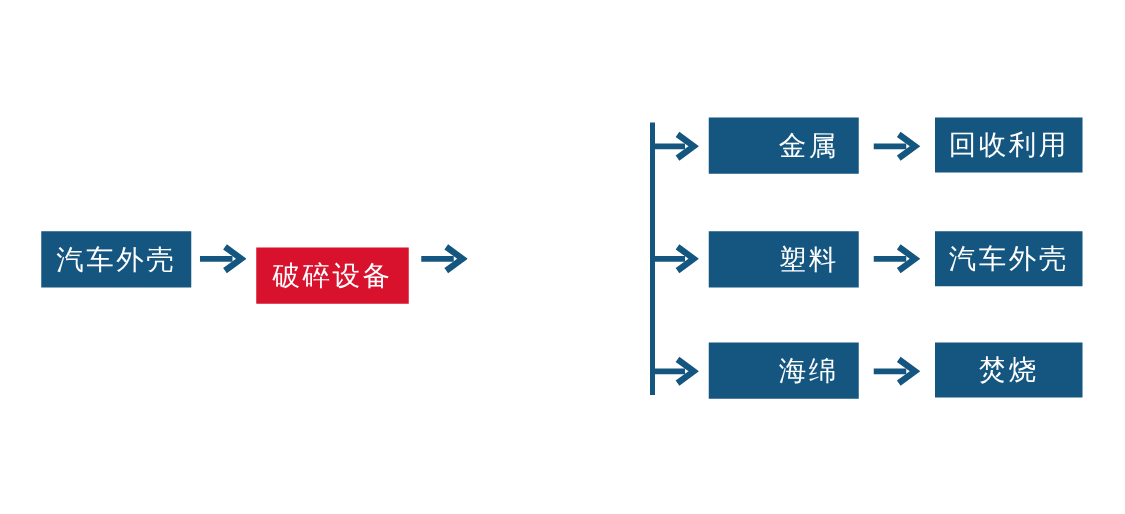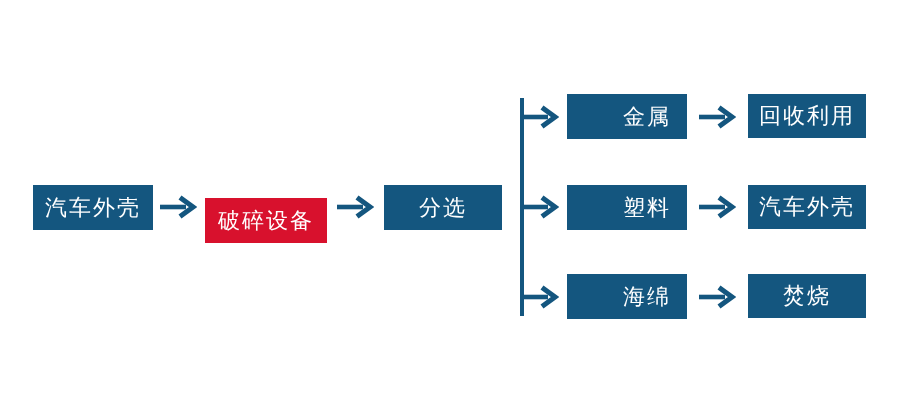--- a/index.html
+++ b/index.html
@@ -88,21 +88,20 @@
   </span>
 
   <div class="node accent n-crush">破碎设备</div>
 
   <span class="arrow a-main2">
     <svg>
         <use href="#arrow-right"></use>
       </svg>
   </span>
 
-  <div class="node n-sort">分选</div>
 
   <div class="bus"></div>
 
   <div class="row-0">
     <span class="arrow a-bus">
       <svg>
           <use href="#arrow-right"></use>
         </svg>
     </span>
     <div class="node n-src">金属</div>

